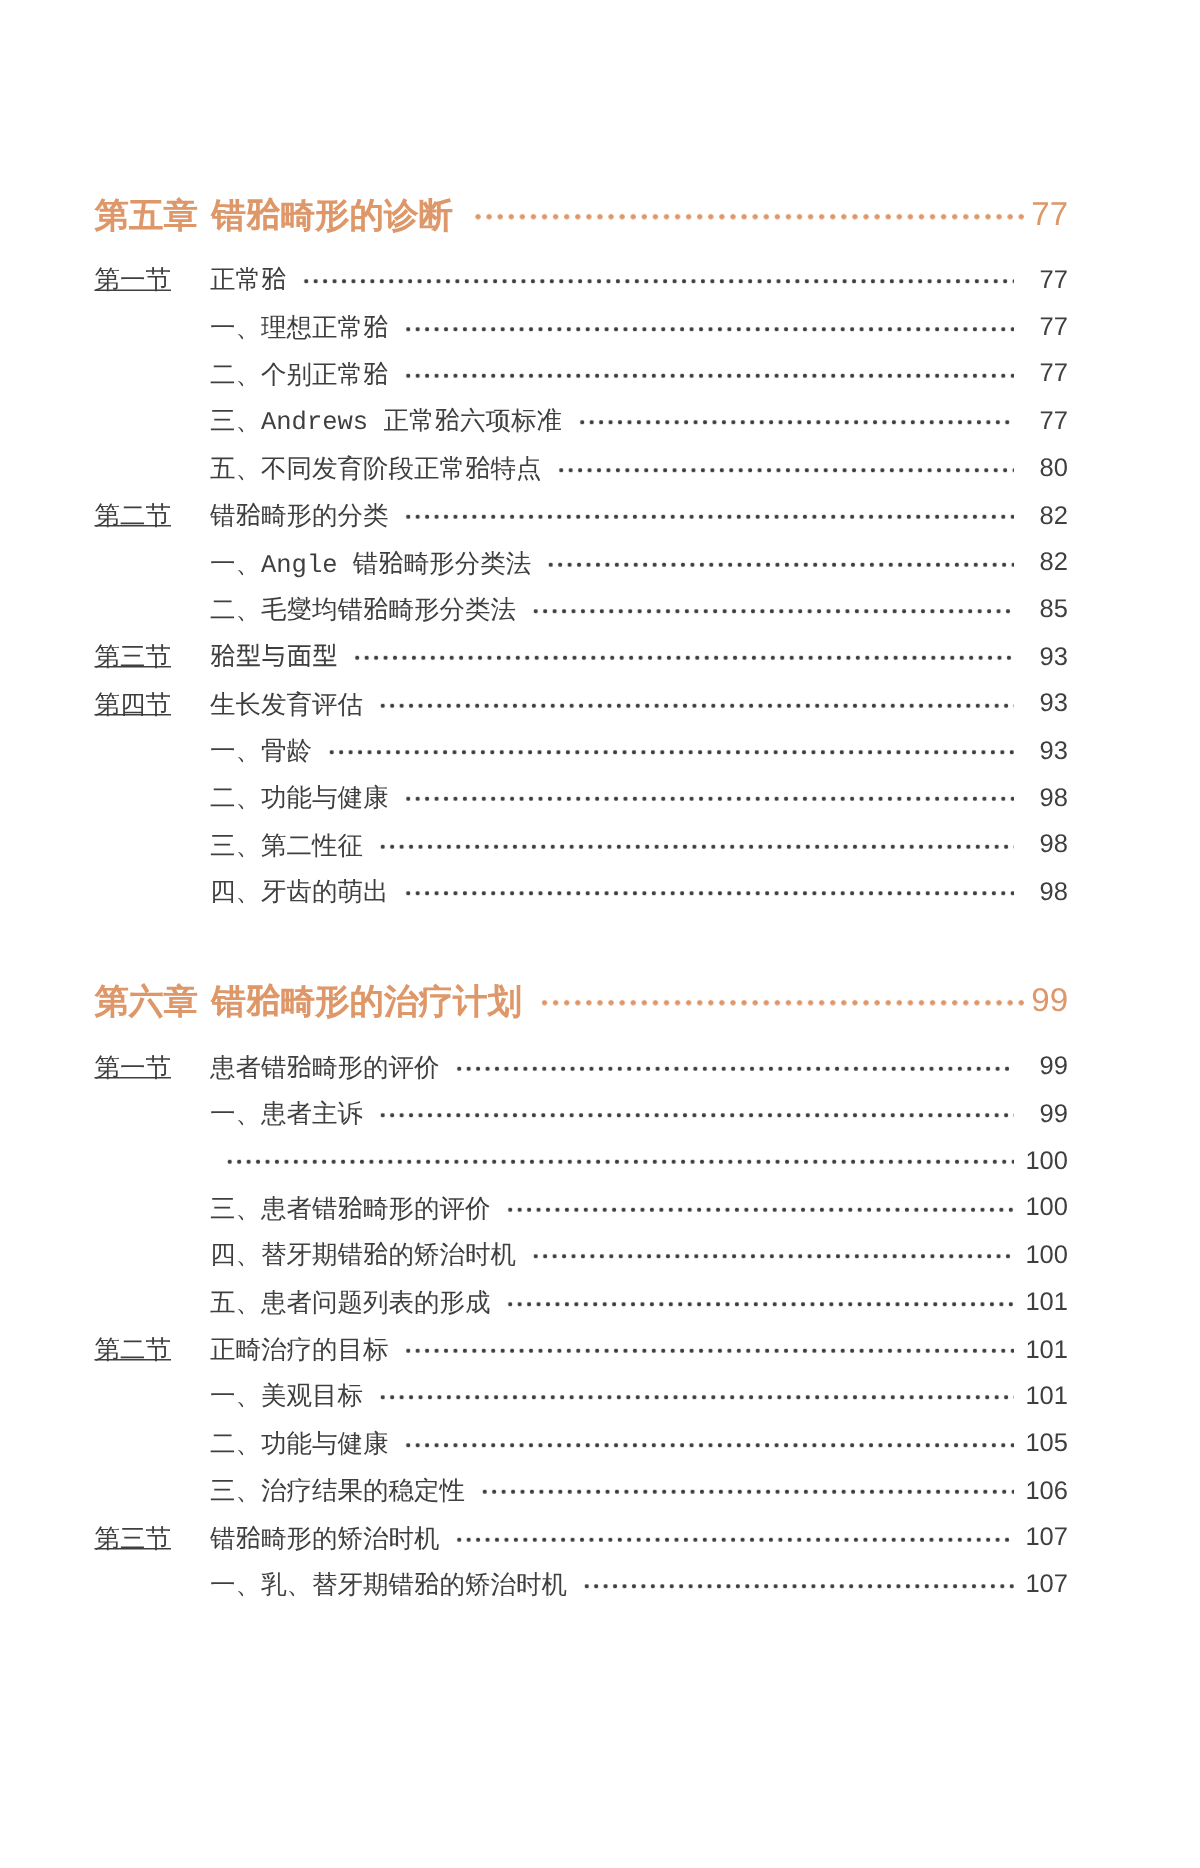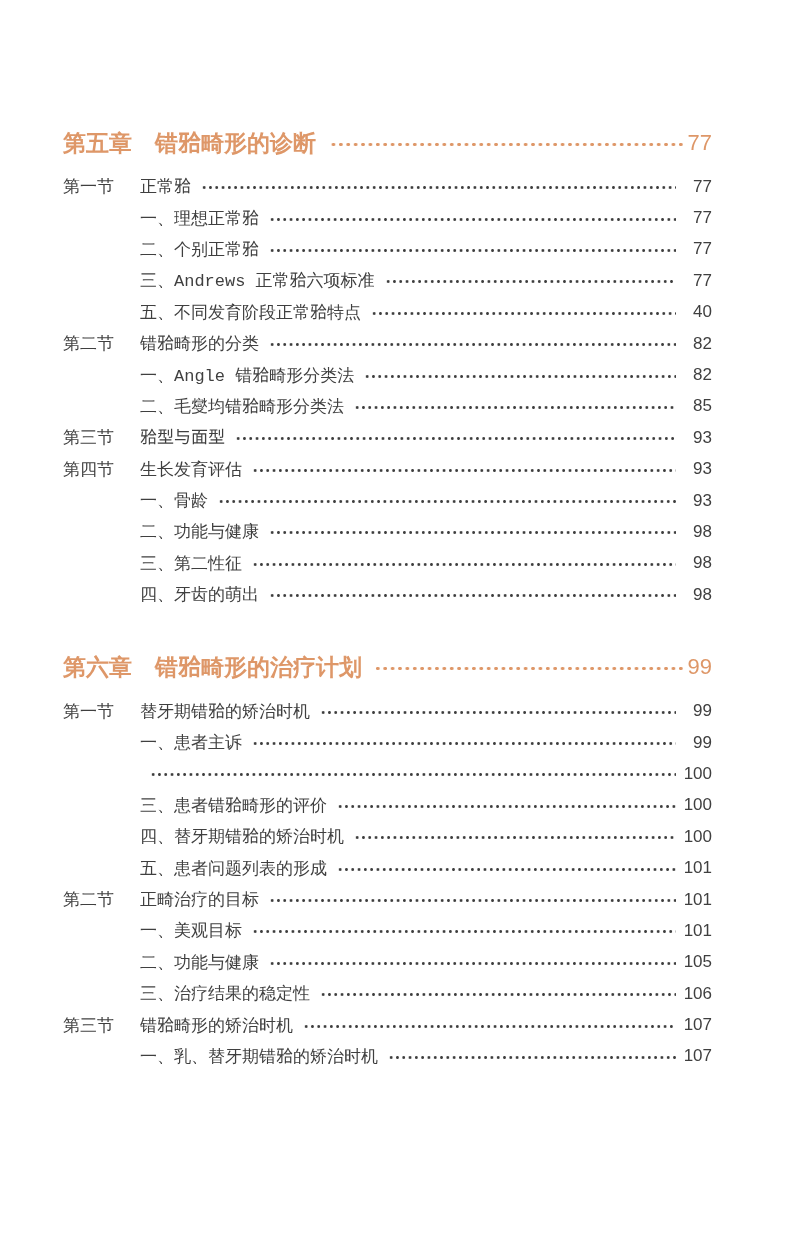--- a/index.html
+++ b/index.html
@@ -24,21 +24,21 @@
   .chapter-row {
     display: flex;
     align-items: center;
     height: 30px;
     margin-bottom: 13px;
     color: #de9768;
     font-size: 23px;
     font-weight: 700;
     white-space: nowrap;
   }
-  .ch-label { margin-right: 23px; }
+  .ch-label { margin-right: 9px; }
   .ch-leader {
     flex: 1;
     height: 9px;
     margin: 0 2px 0 13px;
     position: relative;
     top: 1px;
     background-image: radial-gradient(circle, #de9768 1.5px, rgba(0,0,0,0) 2.0px);
     background-size: 7.4px 9px;
     background-repeat: repeat-x;
     background-position: right center;
@@ -50,21 +50,21 @@
   }
 
   
   .entry-row {
     display: flex;
     align-items: center;
     height: 31.4px;
     font-size: 17px;
     white-space: nowrap;
   }
-  .entry-label { width: 77px; flex: none; }
+  .entry-label { width: 77px; flex: none; text-decoration: underline; }
   .entry-title { flex: none; font-family: Liberation Mono, monospace; }
   .leader {
     flex: 1;
     height: 9px;
     margin: 0 7px 0 9px;
     position: relative;
     top: 1px;
     background-image: radial-gradient(circle, #3e3e3e 1.15px, rgba(0,0,0,0) 1.65px);
     background-size: 6.3px 9px;
     background-repeat: repeat-x;
@@ -115,21 +115,21 @@
     <span class="entry-title">三、Andrews 正常𬌗六项标准</span>
     <span class="leader"></span>
     <span class="entry-page">77</span>
   </div>
 
 
   <div class="entry-row item">
     <span class="entry-label"></span>
     <span class="entry-title">五、不同发育阶段正常𬌗特点</span>
     <span class="leader"></span>
-    <span class="entry-page">40</span>
+    <span class="entry-page">80</span>
   </div>
 
   <div class="entry-row section">
     <span class="entry-label">第二节</span>
     <span class="entry-title">错𬌗畸形的分类</span>
     <span class="leader"></span>
     <span class="entry-page">82</span>
   </div>
 
   <div class="entry-row item">
@@ -193,21 +193,21 @@
   <section class="chapter">
     <div class="chapter-row">
       <span class="ch-label">第六章</span>
       <span class="ch-title">错𬌗畸形的治疗计划</span>
       <span class="ch-leader"></span>
       <span class="ch-page">99</span>
     </div>
     <div class="entries">
   <div class="entry-row section">
     <span class="entry-label">第一节</span>
-    <span class="entry-title">替牙期错𬌗的矫治时机</span>
+    <span class="entry-title">患者错𬌗畸形的评价</span>
     <span class="leader"></span>
     <span class="entry-page">99</span>
   </div>
 
   <div class="entry-row item">
     <span class="entry-label"></span>
     <span class="entry-title">一、患者主诉</span>
     <span class="leader"></span>
     <span class="entry-page">99</span>
   </div>

